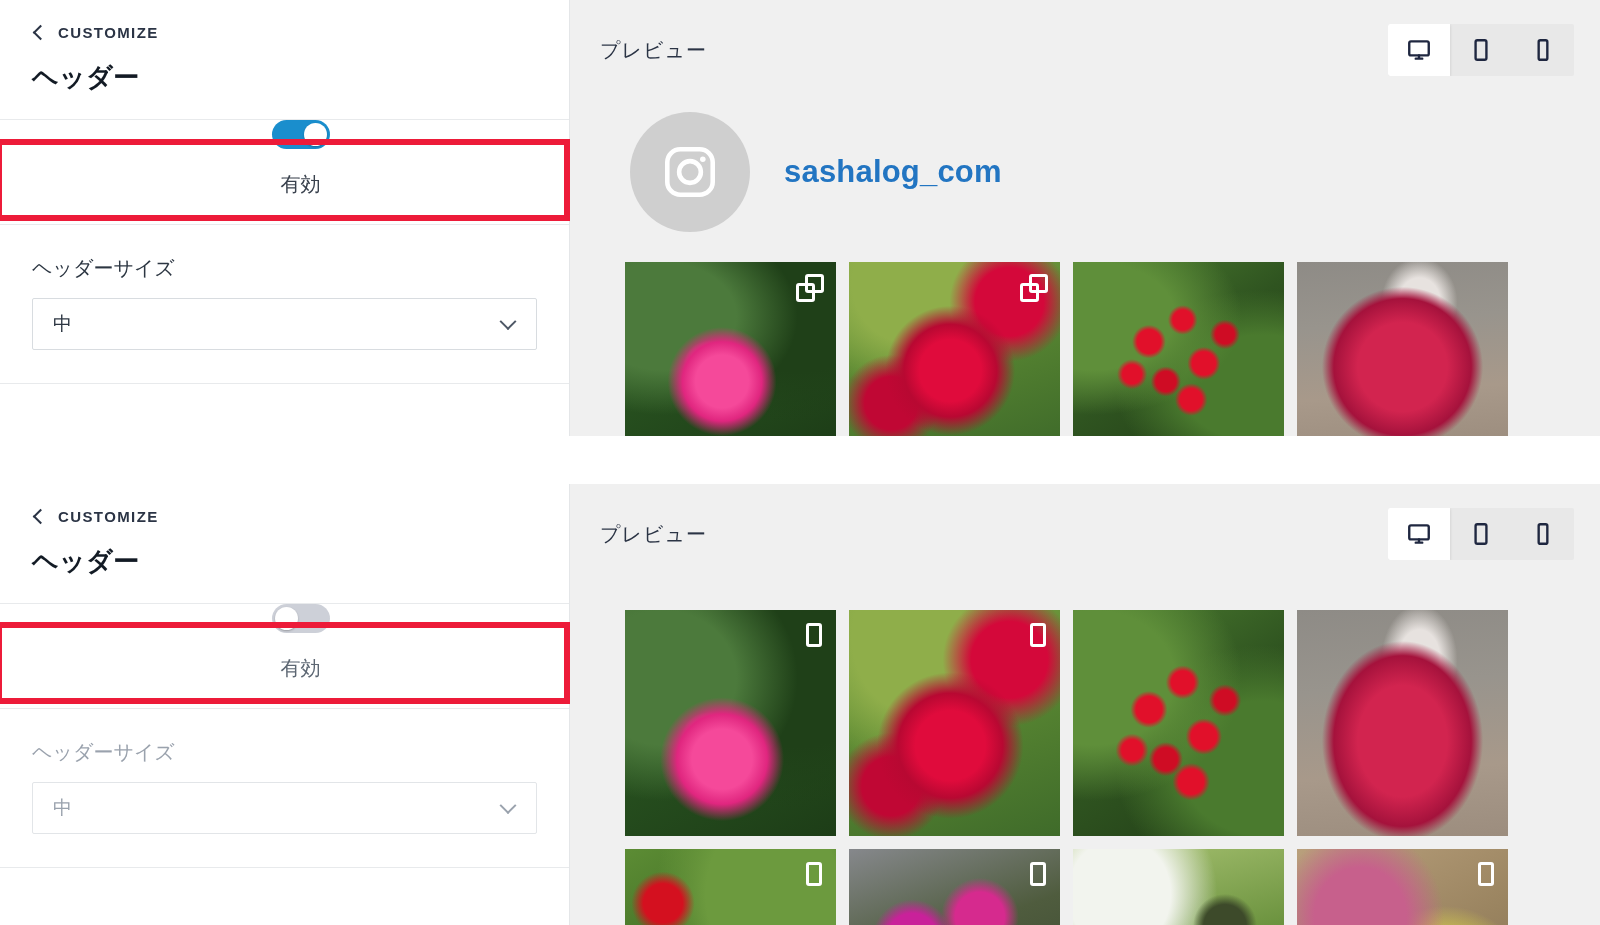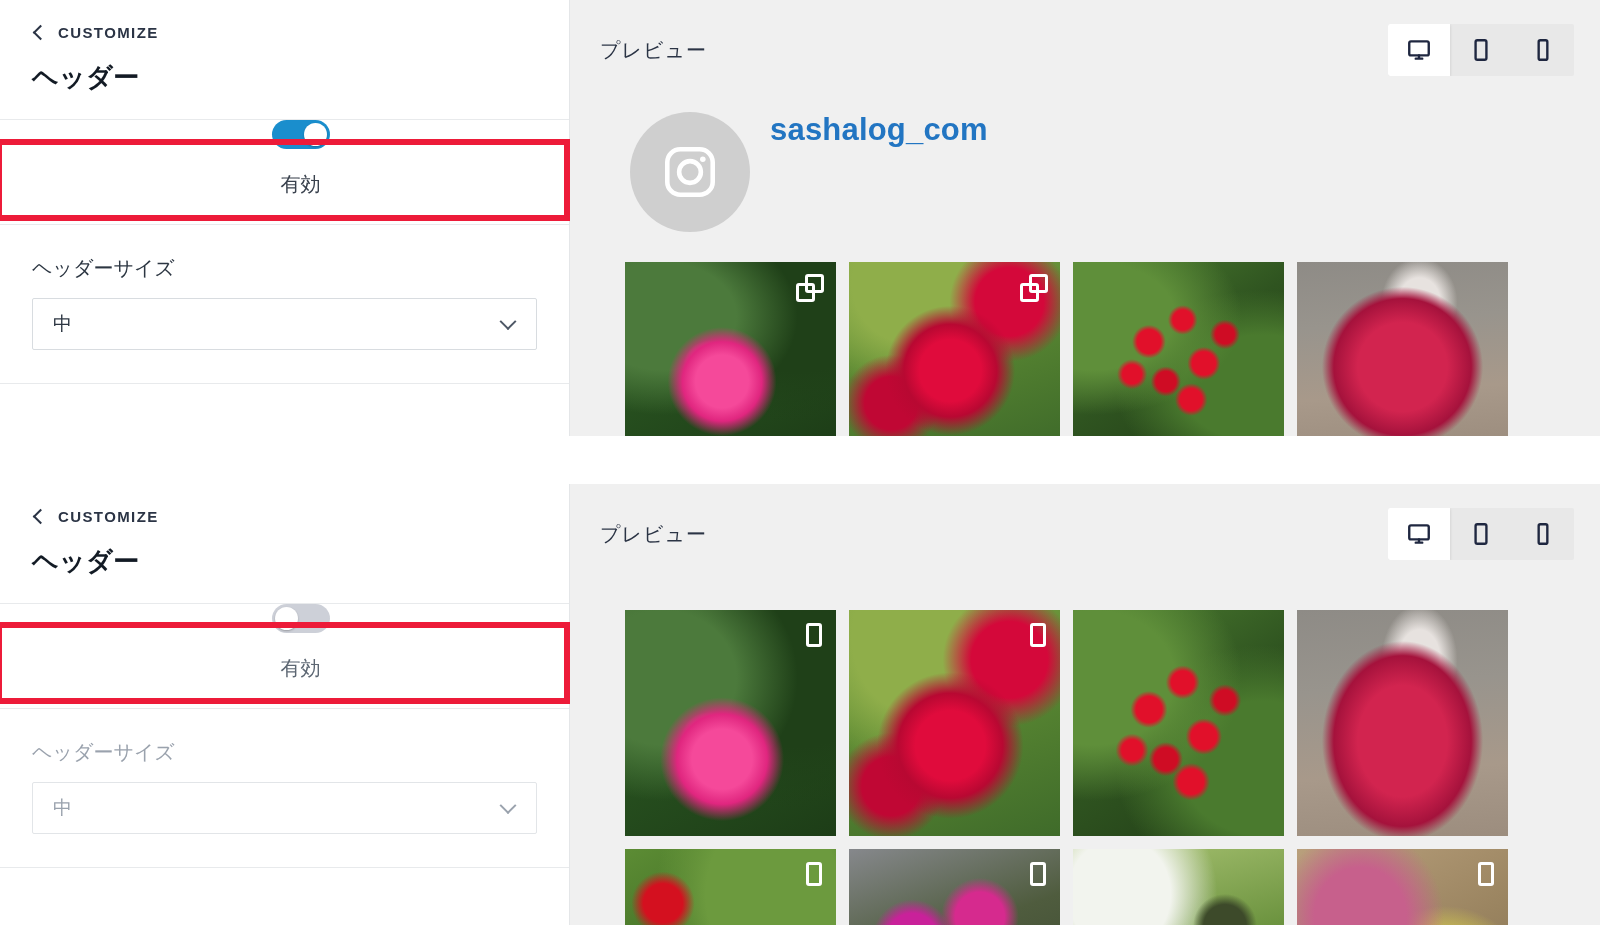--- a/index.html
+++ b/index.html
@@ -148,21 +148,21 @@
   .device-btn {
     width: 62px;
     display: flex; align-items: center; justify-content: center;
     background: transparent;
   }
   .device-btn.active { background: #ffffff; box-shadow: 0 1px 3px rgba(0,0,0,.14); }
   .device-btn svg { display: block; }
 
   
   .ig-header {
-    display: flex; gap: 20px;
+    display: flex; align-items: center; gap: 34px;
     padding: 12px 0 0 60px;
   }
   .ig-avatar {
     width: 120px; height: 120px; border-radius: 50%;
     background: #cfcfcf;
     display: flex; align-items: center; justify-content: center;
     flex: 0 0 auto;
   }
   .ig-name {
     font-size: 31px; font-weight: bold; color: #2275c2;

